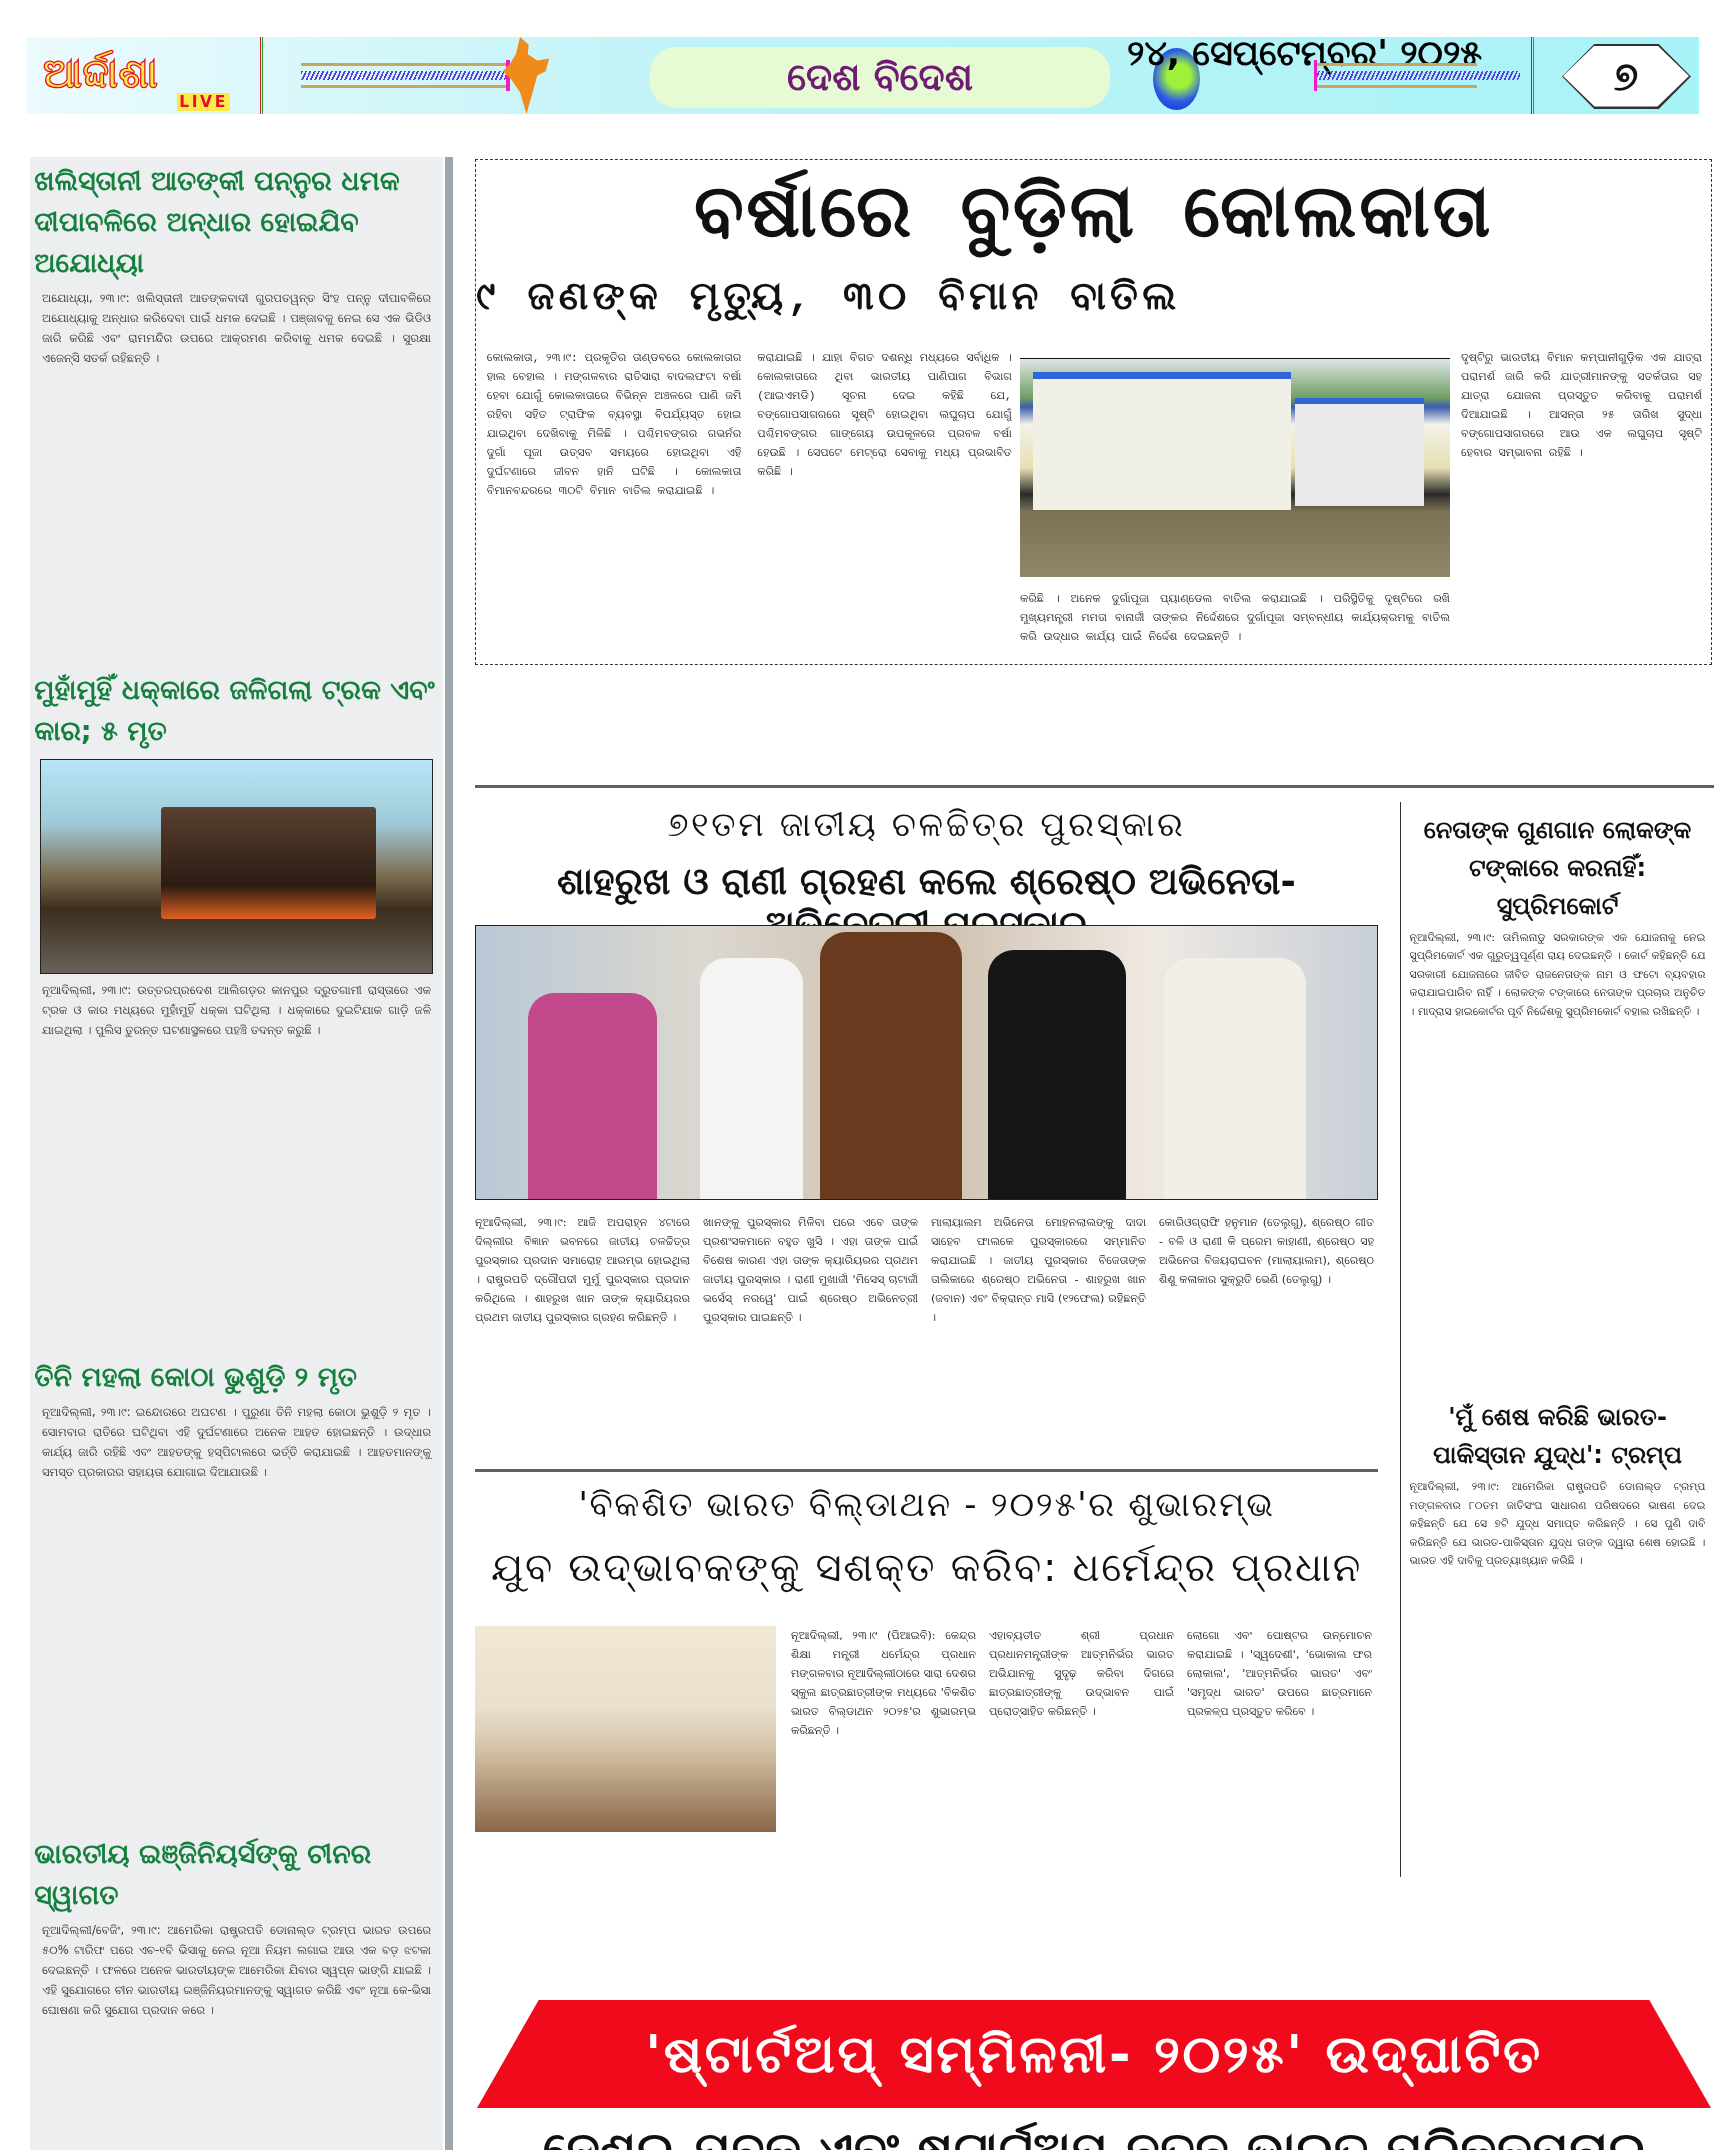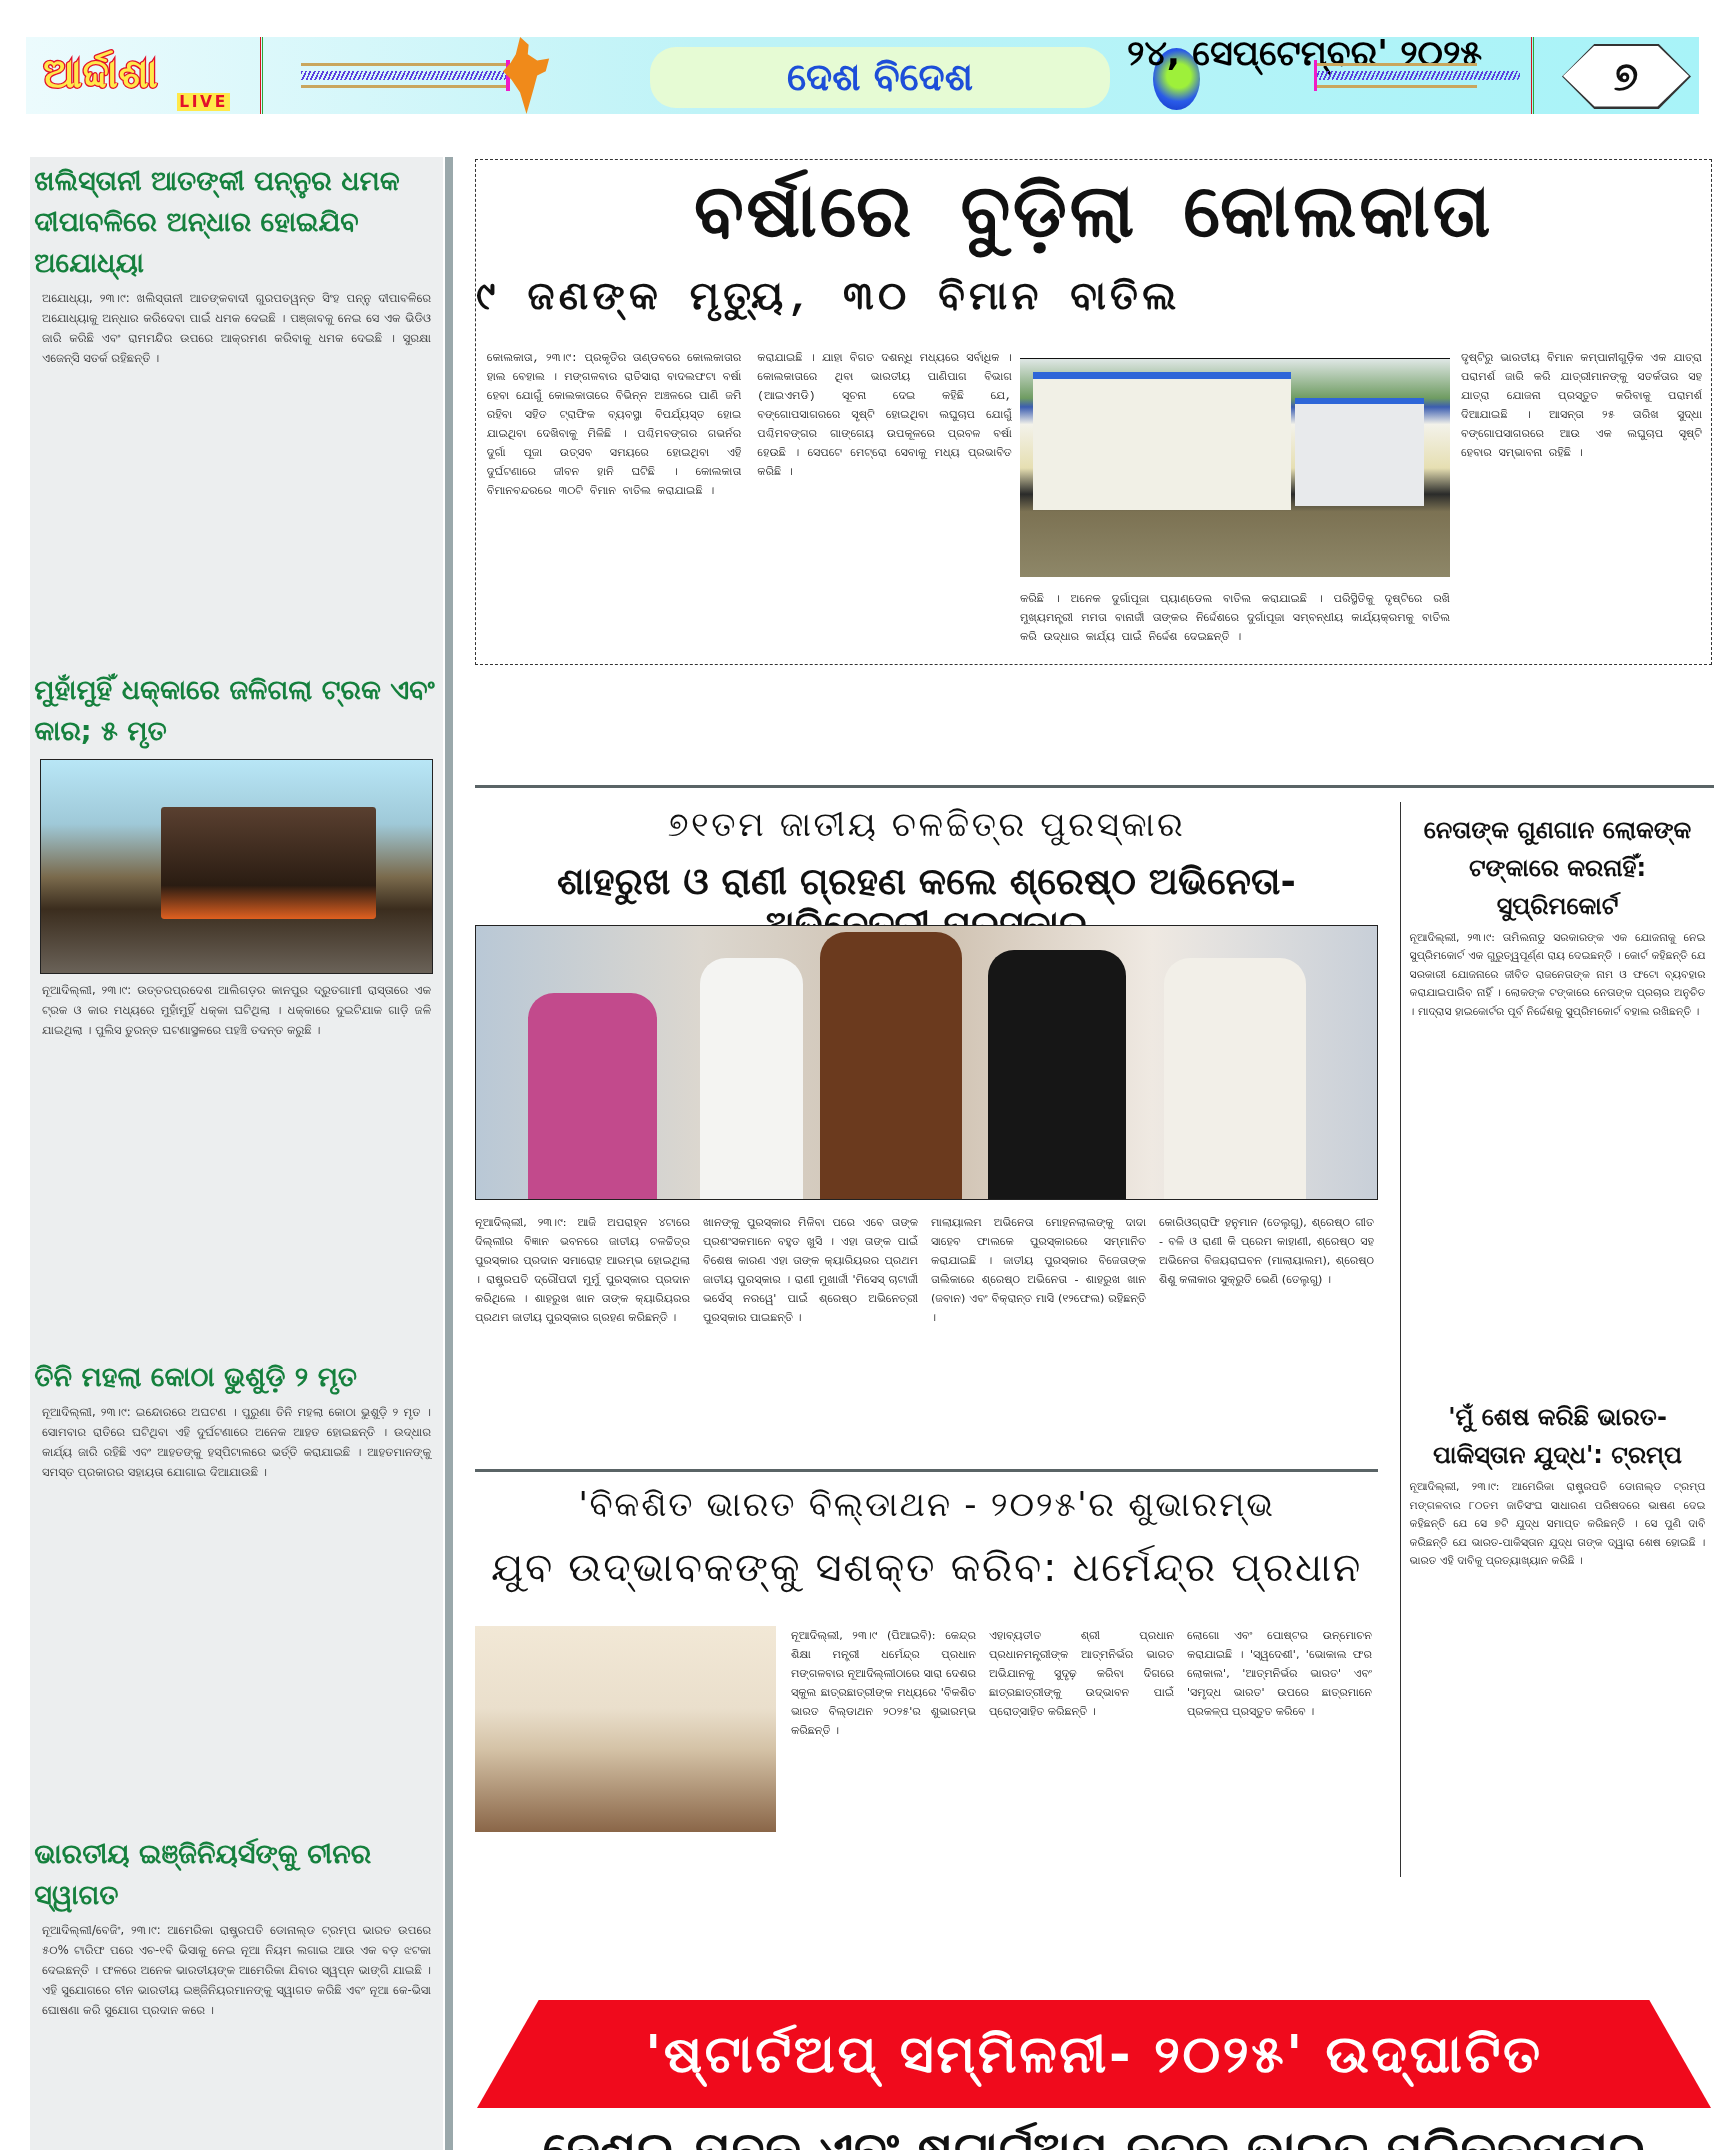--- a/index.html
+++ b/index.html
@@ -3,35 +3,35 @@
 <meta charset="utf-8">
 <style>
   * { box-sizing: border-box; margin: 0; padding: 0; }
   html, body { width: 1727px; height: 2667px; background: #ffffff; overflow: hidden; }
   body { position: relative; font-family: "DejaVu Sans", sans-serif; color: #111; }
 
   
   .masthead { position: absolute; left: 26px; top: 37px; width: 1673px; height: 77px;
     background: linear-gradient(90deg, #ecfbfd 0%, #bff3f7 40%, #a8f3f8 100%); }
   .brand { position: absolute; left: 8.6px; top: 4.3px; width: 232px; height: 73px; }
-  .brand-name { position: absolute; left: 8.6px; top: 8.6px; font-size: 40px; font-weight: bold;
+  .brand-name { position: absolute; left: 8.6px; top: 8.6px; font-size: 40px; font-weight: normal;
     color: #ffe94a; -webkit-text-stroke: 2.6px #e3102a; paint-order: stroke fill; letter-spacing: 0.9px; }
   .brand-live { position: absolute; left: 142px; top: 52px; font-size: 15.5px; font-weight: bold;
     color: #e3102a; background: #ffe94a; padding: 0 2.6px; letter-spacing: 2.6px; }
   .divider-v { position: absolute; top: 0; width: 3.4px; height: 77px;
     border-left: 1.3px solid #d4141c; border-right: 1.3px solid #2ca83a; }
   .stripe { position: absolute; height: 26px; }
   .stripe .gold { position: absolute; left: 0; right: 0; height: 3.4px; background: #c9a65d; }
   .stripe .hatch { position: absolute; left: 0; right: 0; top: 7.7px; height: 9.5px;
     background: repeating-linear-gradient(115deg, #5a3ee0 0 1.7px, transparent 1.7px 3.9px); }
   .stripe .pink { position: absolute; top: -2.6px; width: 3.4px; height: 31px; background: #f01ac8; }
   .india-map { position: absolute; left: 477px; top: 0; width: 47px; height: 77px; }
   .section-pill { position: absolute; left: 624px; top: 9.5px; width: 460px; height: 61px;
     background: #e6fbd4; border-radius: 26px; display: flex; align-items: center; justify-content: center; }
-  .section-title { font-size: 38px; font-weight: bold; color: #1d4ed8; }
+  .section-title { font-size: 38px; font-weight: bold; color: #701a75; }
   .globe { position: absolute; left: 1127px; top: 10.8px; width: 47px; height: 62px; border-radius: 50%;
     background: radial-gradient(circle at 55% 45%, #9ef03a 0 28%, #2a5be8 60%, #1030c0 100%); }
   .date { position: absolute; left: 1101px; top: -4.3px; font-size: 35px; font-weight: bold; color: #000; }
   .page-hex { position: absolute; left: 1536px; top: 6.9px; width: 129px; height: 65px;
     clip-path: polygon(25% 0, 75% 0, 100% 50%, 75% 100%, 25% 100%, 0 50%); background: #333; }
   .page-hex-inner { position: absolute; left: 1537px; top: 8.6px; width: 126px; height: 61px;
     clip-path: polygon(25% 0, 75% 0, 100% 50%, 75% 100%, 25% 100%, 0 50%); background: #fff;
     display: flex; align-items: center; justify-content: center; font-size: 40px; font-weight: bold; }
 
   

